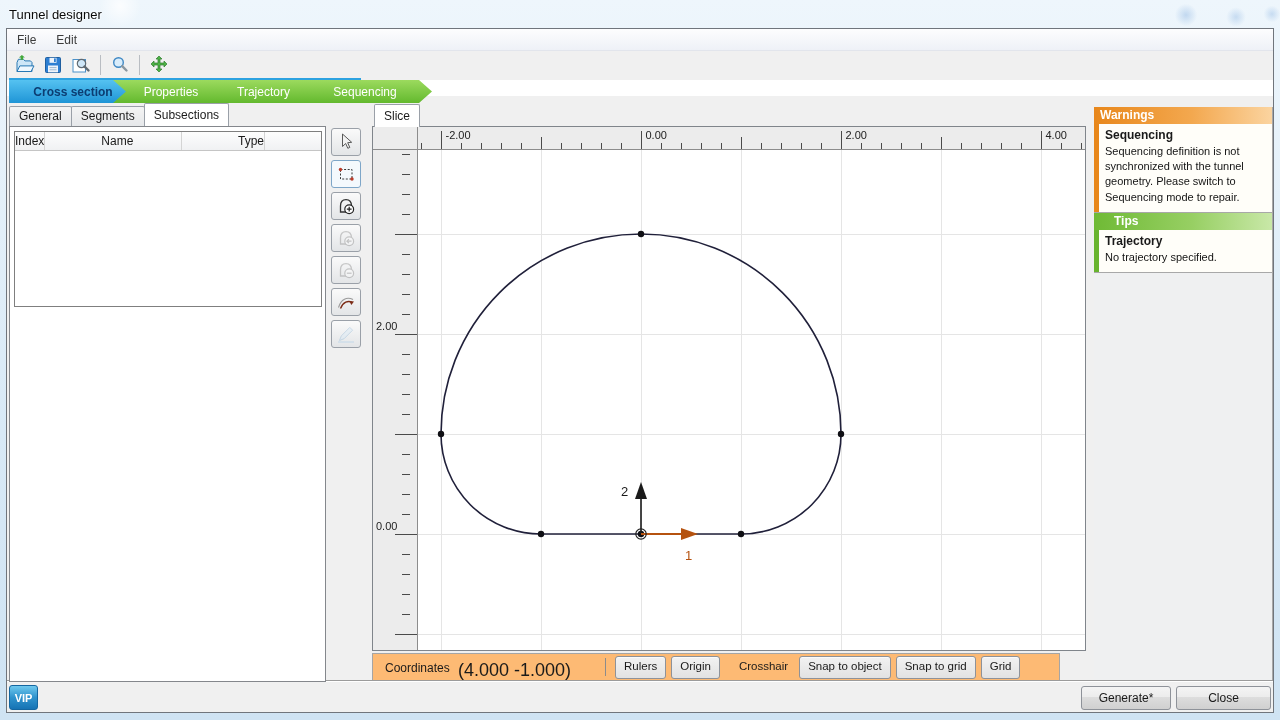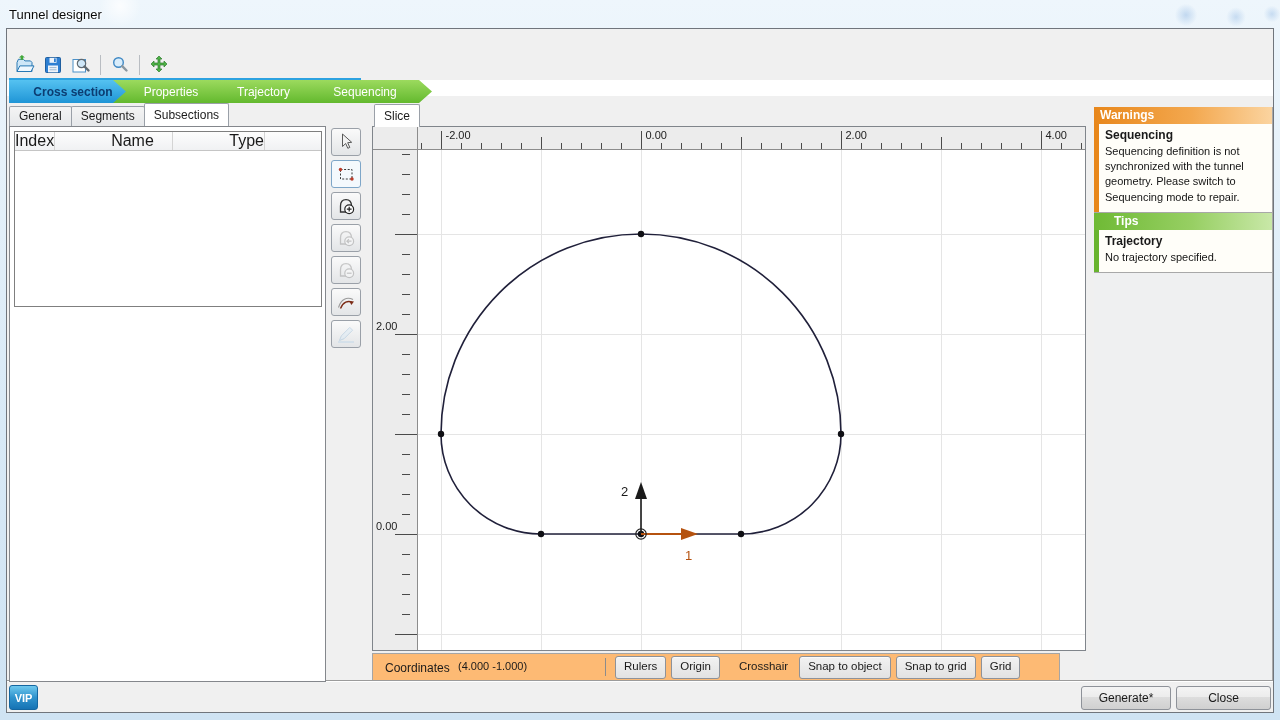--- a/index.html
+++ b/index.html
@@ -34,41 +34,41 @@
   
   .ltabs{position:absolute;left:2px;top:76px;height:21px;display:flex;align-items:flex-end;justify-content:flex-end;}
   .tab{height:19px;line-height:19px;padding:0 9px;background:linear-gradient(#f4f4f4,#e6e8ea);
     border:1px solid #9aa0a8;border-bottom:none;border-radius:2px 2px 0 0;margin-right:-1px;font-size:12px;}
   .tab.active{height:22px;line-height:22px;background:#fff;position:relative;z-index:3;}
   .lpage{position:absolute;left:2px;top:97px;width:317px;height:556px;background:#fff;
     border:1px solid #84878c;box-sizing:border-box;z-index:2;}
   .grid-box{position:absolute;left:4px;top:4px;width:308px;height:176px;border:1px solid #7f7f7f;
     background:#fff;box-sizing:border-box;}
   .grid-header{display:flex;height:18px;background:linear-gradient(#fdfdfd,#f0f1f3);
-    border-bottom:1px solid #c5c5c5;font-size:16px;gap:48px;}
+    border-bottom:1px solid #c5c5c5;font-size:12px;gap:48px;}
   .gh-cell{border-right:1px solid #d4d4d4;display:flex;align-items:center;padding-left:8px;box-sizing:border-box;}
   
   .palette{position:absolute;left:324px;top:99px;width:32px;}
   .ptool{width:30px;height:28px;margin-bottom:4px;border:1px solid #9aa0a8;border-radius:3px;
     background:linear-gradient(#fafafa,#e3e5e7);display:flex;align-items:center;justify-content:center;box-sizing:border-box;}
   .ptool.active{background:#f4f9fd;border-color:#7ea6c8;}
   .ptool.disabled svg{opacity:.42;}
   
   .slice-tab{position:absolute;left:367px;top:75px;height:22px;z-index:3;}
   .cpage{position:absolute;left:365px;top:97px;width:714px;height:525px;background:#fff;
     border:1px solid #80858b;box-sizing:border-box;padding-left:40px;}
   .corner{position:absolute;left:0;top:0;width:45px;height:23px;background:#ececec;
     border-right:1px solid #8c8c8c;border-bottom:1px solid #8c8c8c;box-sizing:border-box;}
   .topruler{position:absolute;left:45px;top:0;width:667px;height:23px;background:#ececec;border-bottom:1px solid #8c8c8c;box-sizing:border-box;}
   .leftruler{position:absolute;left:0;top:23px;width:45px;height:500px;background:#ececec;border-right:1px solid #8c8c8c;box-sizing:border-box;}
   .draw{position:absolute;left:45px;top:23px;width:667px;height:500px;background:#fff;}
   .cstatus{position:absolute;left:365px;top:624px;width:688px;height:28px;background:#fdba74;
     border:1px solid #a5a5a5;box-sizing:border-box;}
   .cs-label{position:absolute;left:12px;top:7px;}
-  .cs-value{position:absolute;left:85px;top:6px;font-size:11px;}
+  .cs-value{position:absolute;left:85px;top:6px;font-size:18px;}
   .cs-sep{position:absolute;left:232px;top:4px;width:1px;height:18px;background:#8c8c8c;}
   .cs-buttons{position:absolute;left:242px;top:3px;display:flex;gap:5px;align-items:center;height:21px;}
   .toggle{height:21px;line-height:19px;padding:0 8px;font-size:11.5px;border:1px solid #8e9299;border-radius:3px;
     background:linear-gradient(#f2f2f2,#e2e2e2);box-shadow:inset 0 1px 0 #fafafa;}
   .toggle.flat{border:none;background:transparent;box-shadow:none;padding:0 6px;margin-left:8px;}
   
   .rpanel{position:absolute;left:1087px;top:78px;width:179px;height:575px;background:#eff0f1;
     border-right:1px solid #a8a8a8;box-sizing:border-box;display:flex;flex-direction:column;}
   .sec-header{height:17px;line-height:17px;font-weight:bold;color:#fff;padding-left:6px;font-size:12px;}
   .sec-header.orange{background:linear-gradient(90deg,#e8871b,#f3a84f 55%,#fbd4a0);}
@@ -92,20 +92,24 @@
   svg{display:block;}
 </style>
 </head>
 <body>
 
 <div class="titlebar">
   <span class="title-text">Tunnel designer</span>
 </div>
 
 <div class="client">
+  <div class="menubar" id="menubar">
+      <div class="menu-item">File</div>
+      <div class="menu-item">Edit</div>
+    </div>
   <div class="toolbar" id="toolbar">
       <div class="tbtn">
         <svg width="20" height="20" viewBox="0 0 20 20">
           <path d="M2 7.5V16.5h15V7.5l-1.5-1.6H10L8.4 4.3H3.4z" fill="#cde6f7" stroke="#2878b4"></path>
           <path d="M2 16.5l2.8-5.6H19l-3 5.6z" fill="#eef7fe" stroke="#2878b4"></path>
           <path d="M5.7 5V2.6H3.9L6.9 0l3 2.6H8.1V5z" fill="#43a83c"></path>
         </svg>
       </div>
       <div class="tbtn">
         <svg width="20" height="20" viewBox="0 0 20 20">

